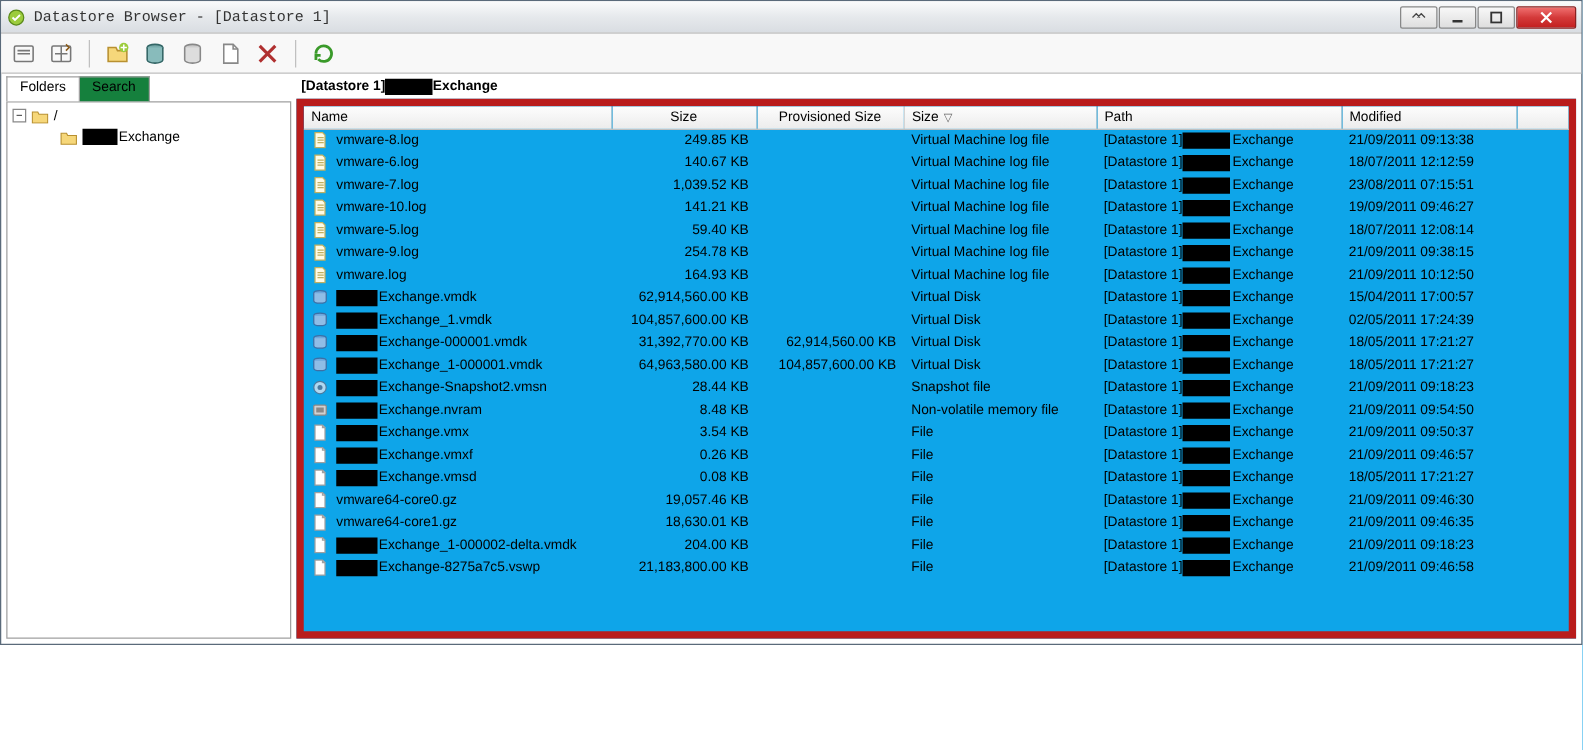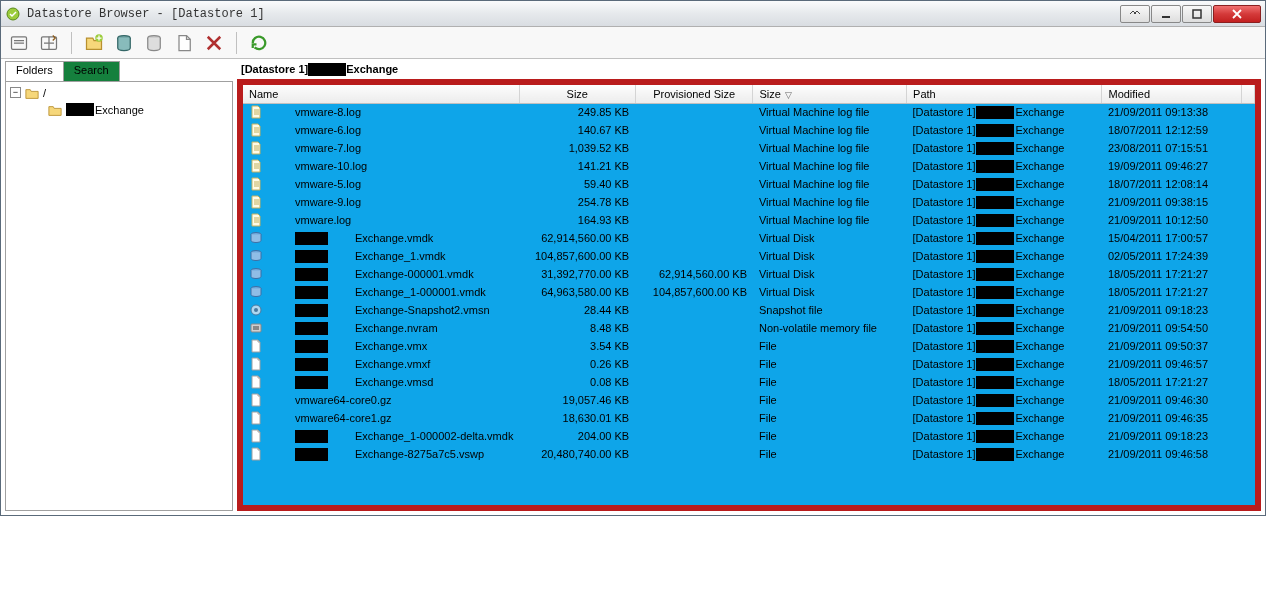--- a/index.html
+++ b/index.html
@@ -26,21 +26,21 @@
 .redacted { background: #000; display: inline-block; width: 28px; height: 13px; vertical-align: middle; margin-right: 1px; }
 .right-panel { flex: 1; display: flex; flex-direction: column; overflow: hidden; }
 .breadcrumb { height: 18px; font-weight: bold; font-size: 11px; padding: 0 0 2px 4px; display: flex; align-items: center; }
 .breadcrumb .redacted { width: 38px; height: 13px; margin: 0 0px; }
 .table-wrap { flex: 1; border: 6px solid #b91c1c; background: #0ea5e9; overflow: auto; }
 table { border-collapse: collapse; width: 100%; font-size: 11px; }
 thead th { background: linear-gradient(to bottom, #fdfdfd, #ececec); border-right: 1px solid #d4d4d4; border-bottom: 1px solid #c0c0c0; text-align: left; font-weight: normal; padding: 2px 6px; height: 18px; white-space: nowrap; position: sticky; top: 0; cursor: pointer; }
 thead th.right { text-align: center; }
 tbody td { padding: 1px 6px; height: 18px; white-space: nowrap; border-bottom: 0; }
 td.right { text-align: right; }
-.fname-cell { display: flex; align-items: center; gap: 26px; }
+.fname-cell { display: flex; align-items: center; }
 .ficon { width: 14px; height: 14px; margin-right: 6px; display: inline-flex; align-items: center; justify-content: center; flex-shrink: 0; }
 .ficon svg { width: 14px; height: 14px; }
 .path-cell { display: flex; align-items: center; }
 .path-cell .redacted { width: 38px; height: 13px; margin: 0 2px 0 0; }
 .sort-ind { font-size: 9px; color: #666; margin-left: 4px; }
 col.cname { width: 246px; }
 col.csize { width: 116px; }
 col.cprov { width: 118px; }
 col.ctype { width: 154px; }
 col.cpath { width: 196px; }
@@ -683,21 +683,21 @@
                     <span class="ficon">
                       <svg viewBox="0 0 14 14">
                         <path d="M3 1h6l2 2v10H3z" fill="#fff" stroke="#a0a0a0"></path>
                         <path d="M9 1v2h2" fill="none" stroke="#a0a0a0"></path>
                       </svg>
                     </span>
                     <span class="redacted" style="width:33px"></span>
                     <span>Exchange-8275a7c5.vswp</span>
                   </div>
                 </td>
-                <td class="right">20,480,740.00 KB</td>
+                <td class="right">21,183,800.00 KB</td>
                 <td class="right"></td>
                 <td>File</td>
                 <td>
                   <div class="path-cell">
                     <span>[Datastore 1]</span>
                     <span class="redacted"></span>
                     <span>Exchange</span>
                   </div>
                 </td>
                 <td>21/09/2011 09:46:58</td>

